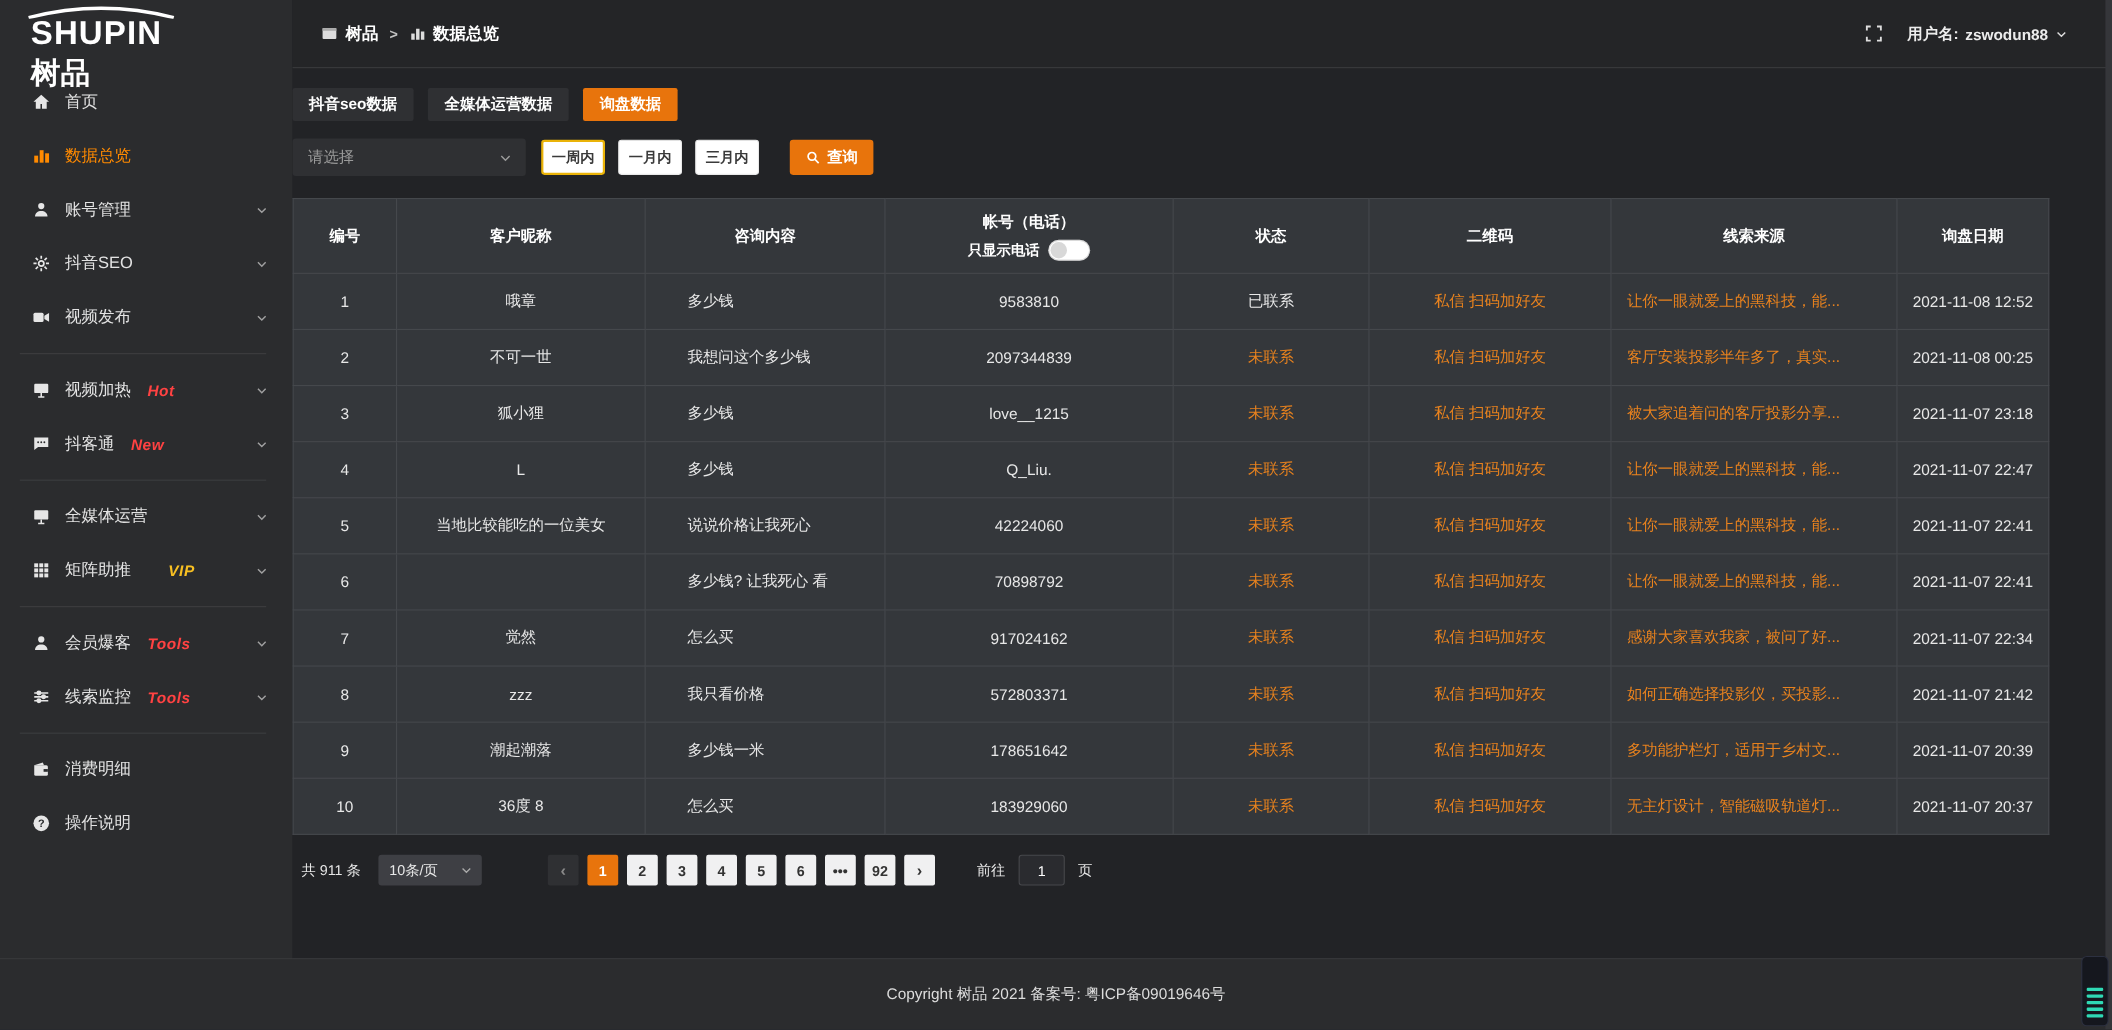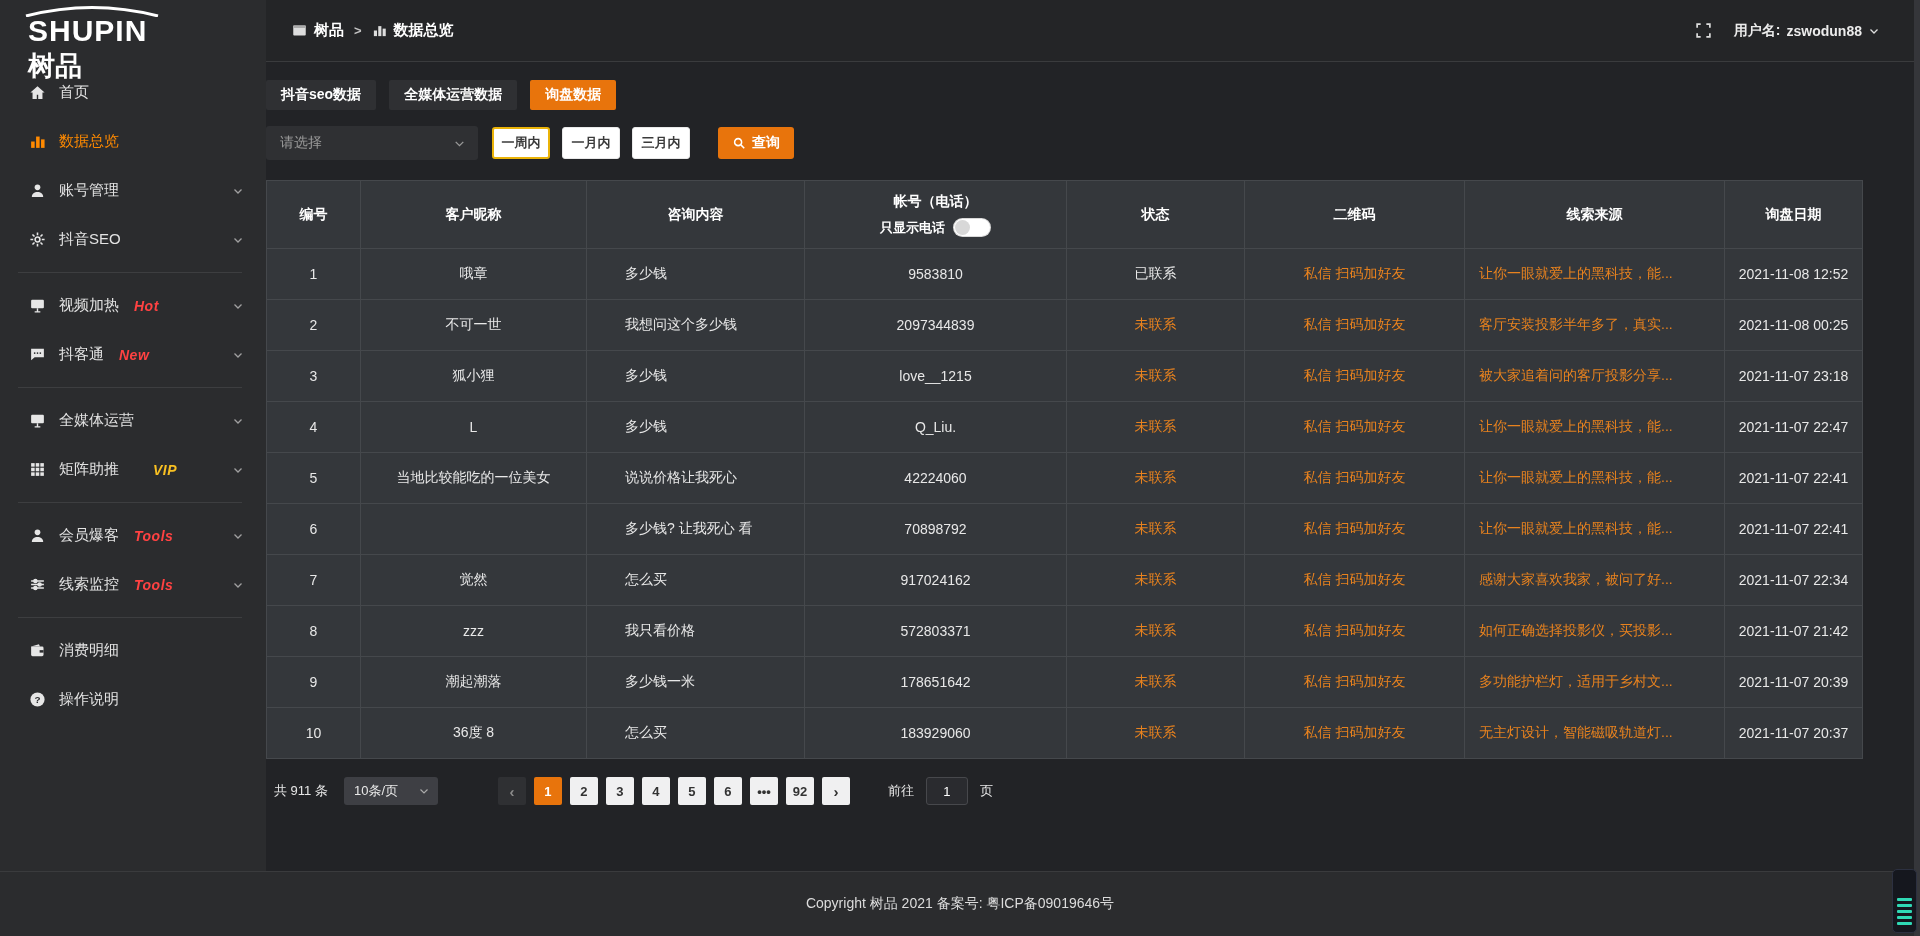--- a/index.html
+++ b/index.html
@@ -143,20 +143,35 @@
             </span>
         </div>
           <div class="menu-item">
           <span class="mi-icon">
               <svg viewBox="0 0 24 24" fill="none" stroke="#e6e6e6" stroke-width="2.2">
                 <circle cx="12" cy="12" r="3.4"></circle>
                 <path d="M12 2v4M12 18v4M2 12h4M18 12h4M4.9 4.9l2.9 2.9M16.2 16.2l2.9 2.9M19.1 4.9l-2.9 2.9M7.8 16.2l-2.9 2.9"></path>
               </svg>
             </span>
           <span class="mi-label">抖音SEO</span>
+
+          <span class="mi-chevron">
+              <svg width="12" height="12" viewBox="0 0 24 24" fill="none" stroke="#b5b5b5" stroke-width="2.6">
+                <path d="M5 9l7 7 7-7"></path>
+              </svg>
+            </span>
+        </div>
+          <div class="menu-item">
+          <span class="mi-icon">
+              <svg viewBox="0 0 24 24">
+                <rect x="2" y="6" width="13" height="12" rx="2" fill="#e6e6e6"></rect>
+                <path d="M16 10l6-3.5v11L16 14z" fill="#e6e6e6"></path>
+              </svg>
+            </span>
+          <span class="mi-label">视频发布</span>
 
           <span class="mi-chevron">
               <svg width="12" height="12" viewBox="0 0 24 24" fill="none" stroke="#b5b5b5" stroke-width="2.6">
                 <path d="M5 9l7 7 7-7"></path>
               </svg>
             </span>
         </div>
           <div class="menu-divider"></div>
           <div class="menu-item">
           <span class="mi-icon">

